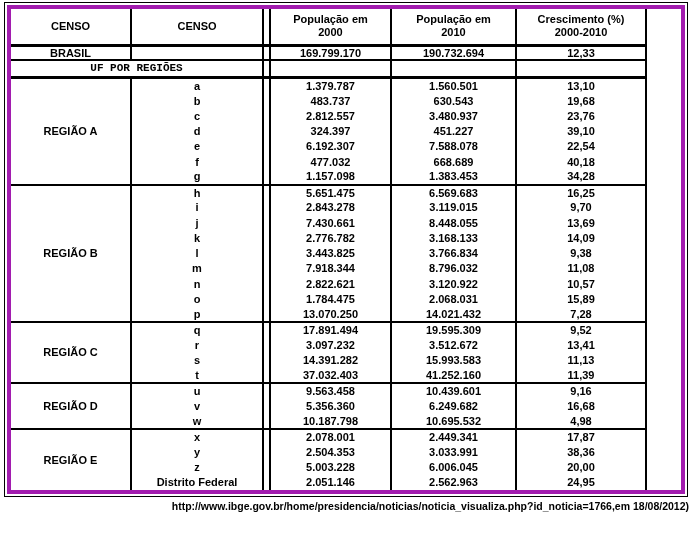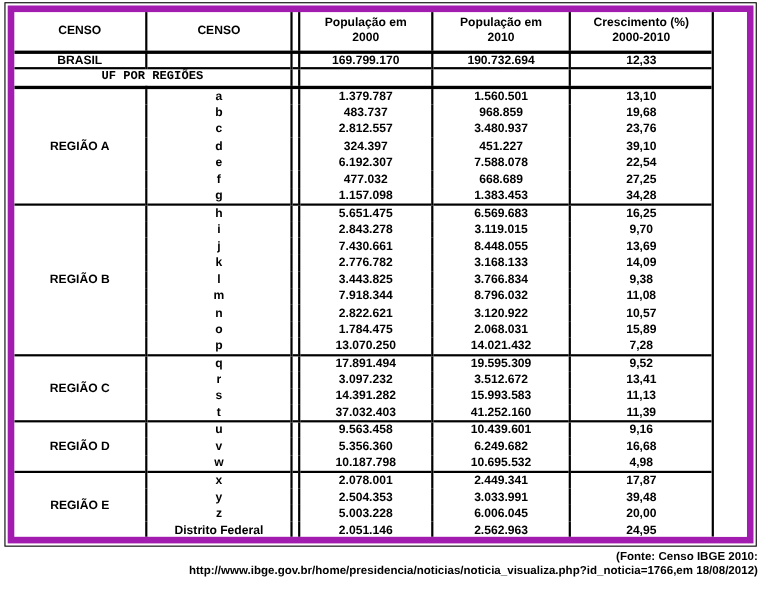--- a/index.html
+++ b/index.html
@@ -17,21 +17,21 @@
   .frame {
     position: absolute; left: 4px; top: 2px;
     width: 684px; height: 495px;
     box-sizing: border-box;
     border: 1.5px solid #000;
     padding: 2px;
   }
   .frame-inner {
     box-sizing: border-box;
     width: 100%; height: 100%;
-    border: 6px solid #a21caf;
+    border: 4px solid #a21caf;
     display: flex; align-items: stretch;
     overflow: hidden;
   }
 
   table.census-table {
     border-collapse: collapse;
     table-layout: fixed;
     width: 634px; height: 100%;
     font-size: 11px;
   }
@@ -122,21 +122,21 @@
               <td class="c2">a</td>
               <td class="sp"></td>
               <td class="c3">1.379.787</td>
               <td class="c4">1.560.501</td>
               <td class="c5">13,10</td>
             </tr>
             <tr class="data-row">
               <td class="c2">b</td>
               <td class="sp"></td>
               <td class="c3">483.737</td>
-              <td class="c4">968.859</td>
+              <td class="c4">630.543</td>
               <td class="c5">19,68</td>
             </tr>
             <tr class="data-row">
               <td class="c2">c</td>
               <td class="sp"></td>
               <td class="c3">2.812.557</td>
               <td class="c4">3.480.937</td>
               <td class="c5">23,76</td>
             </tr>
             <tr class="data-row">
@@ -151,21 +151,21 @@
               <td class="sp"></td>
               <td class="c3">6.192.307</td>
               <td class="c4">7.588.078</td>
               <td class="c5">22,54</td>
             </tr>
             <tr class="data-row">
               <td class="c2">f</td>
               <td class="sp"></td>
               <td class="c3">477.032</td>
               <td class="c4">668.689</td>
-              <td class="c5">27,25</td>
+              <td class="c5">40,18</td>
             </tr>
             <tr class="data-row">
               <td class="c2">g</td>
               <td class="sp"></td>
               <td class="c3">1.157.098</td>
               <td class="c4">1.383.453</td>
               <td class="c5">34,28</td>
             </tr>
             <tr class="data-row section-start">
               <td class="c1" rowspan="9">REGIÃO B</td>
@@ -288,21 +288,21 @@
               <td class="sp"></td>
               <td class="c3">2.078.001</td>
               <td class="c4">2.449.341</td>
               <td class="c5">17,87</td>
             </tr>
             <tr class="data-row">
               <td class="c2">y</td>
               <td class="sp"></td>
               <td class="c3">2.504.353</td>
               <td class="c4">3.033.991</td>
-              <td class="c5">39,48</td>
+              <td class="c5">38,36</td>
             </tr>
             <tr class="data-row">
               <td class="c2">z</td>
               <td class="sp"></td>
               <td class="c3">5.003.228</td>
               <td class="c4">6.006.045</td>
               <td class="c5">20,00</td>
             </tr>
             <tr class="data-row">
               <td class="c2">Distrito Federal</td>
@@ -312,17 +312,16 @@
               <td class="c5">24,95</td>
             </tr>
           </tbody>
       </table>
 
       <div class="right-strip"></div>
     </div>
   </div>
 
   <div class="footer">
-    <div>(Fonte: Censo IBGE 2010:</div>
     <div>http://www.ibge.gov.br/home/presidencia/noticias/noticia_visualiza.php?id_noticia=1766,em 18/08/2012)</div>
   </div>
 
 </div>
 
 </body></html>

